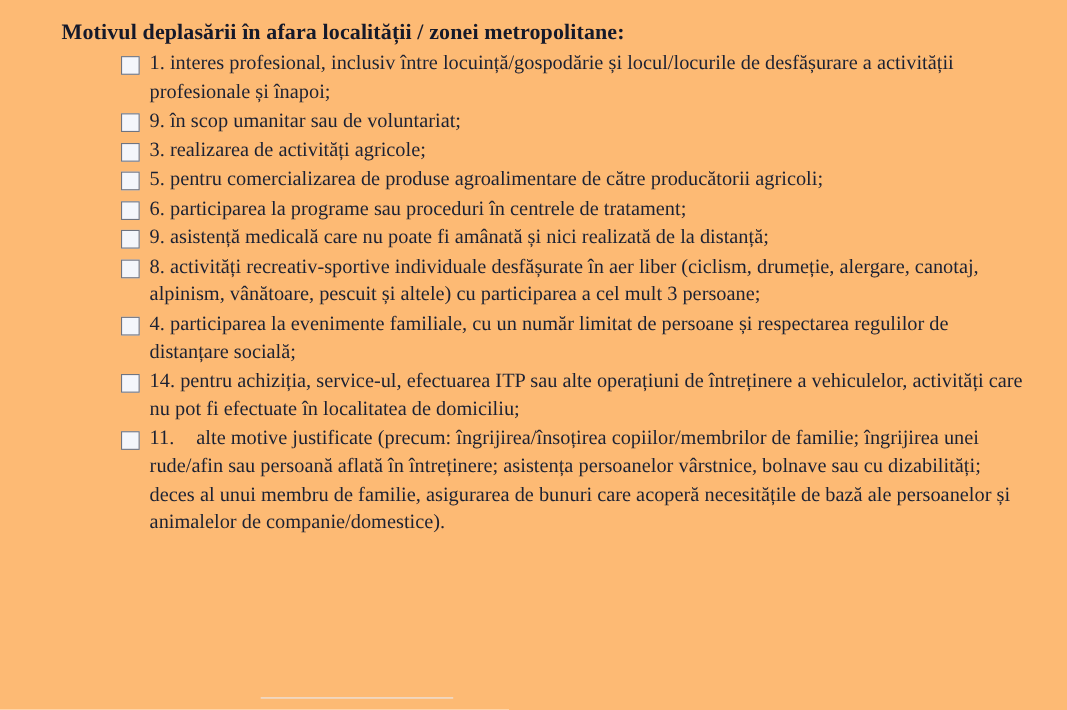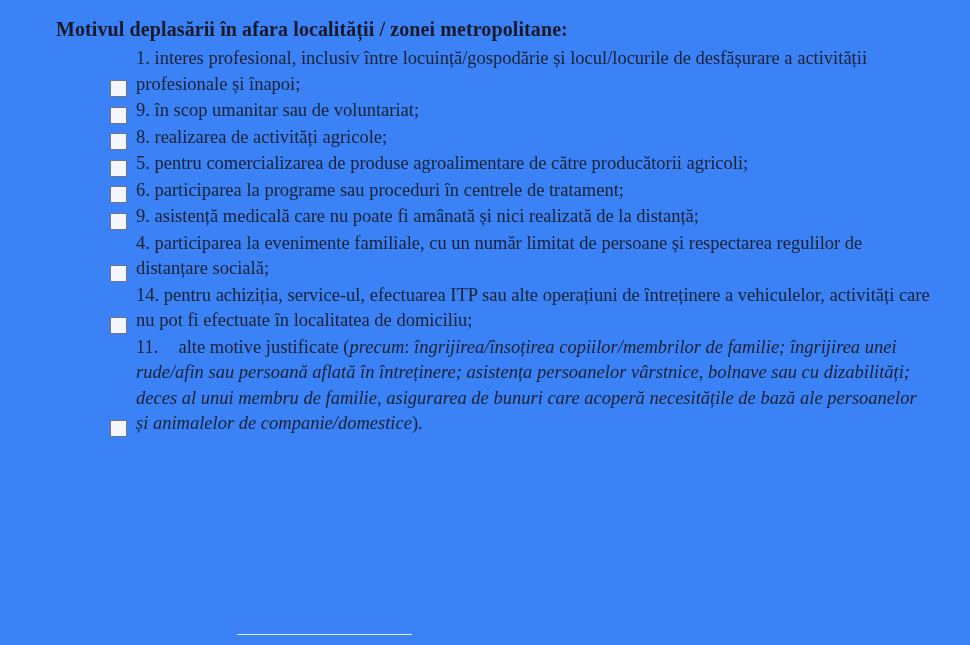--- a/index.html
+++ b/index.html
@@ -11,42 +11,42 @@
     width: 970px;
     height: 645px;
     overflow: hidden;
     font-family: "Liberation Serif", "DejaVu Serif", serif;
     color: #1a1f2e;
   }
   .page {
     position: relative;
     width: 970px;
     height: 645px;
-    background: #3b82f6;
+    background: #fdba74;
     box-sizing: border-box;
   }
   .doc-heading {
     position: absolute;
     left: 56px;
     top: 18px;
     font-size: 20px;
     font-weight: bold;
     letter-spacing: 0.1px;
     color: #15192a;
     white-space: nowrap;
   }
   .reasons-list {
     position: absolute;
     left: 110px;
     top: 46px;
     width: 820px;
   }
   .reason-item {
     display: flex;
-    align-items: flex-end;
+    align-items: flex-start;
     margin-bottom: 1px;
   }
   .checkbox {
     flex: 0 0 auto;
     width: 17px;
     height: 17px;
     border: 1.5px solid #6f7480;
     background: #f4f6fb;
     margin-top: 5px;
     margin-right: 9px;
@@ -57,21 +57,20 @@
     font-size: 18.5px;
     line-height: 25.5px;
     color: #1b2133;
     text-align: left;
   }
   .reason-text .num-gap {
     display: inline-block;
     width: 20px;
   }
   .italic {
-    font-style: italic;
   }
   .u-blue {
     text-decoration: none;
     background-image: linear-gradient(#3b32c8, #3b32c8);
     background-repeat: no-repeat;
     background-size: 100% 2.2px;
     background-position: 0 1.12em;
   }
   .bottom-rule {
     position: absolute;
@@ -96,39 +95,43 @@
       <div class="reason-text">1. interes profesional, inclusiv între locuință/gospodărie și locul/locurile de desfășurare a activității profesionale și înapoi;</div>
     </div>
 
     <div class="reason-item">
       <div class="checkbox"></div>
       <div class="reason-text">9. în scop umanitar sau de voluntariat;</div>
     </div>
 
     <div class="reason-item">
       <div class="checkbox"></div>
-      <div class="reason-text">8. realizarea de activități agricole;</div>
+      <div class="reason-text">3. realizarea de activități agricole;</div>
     </div>
 
     <div class="reason-item">
       <div class="checkbox"></div>
       <div class="reason-text">5. pentru comercializarea de produse agroalimentare de către producătorii agricoli;</div>
     </div>
 
 
     <div class="reason-item">
       <div class="checkbox"></div>
       <div class="reason-text">6. participarea la programe sau proceduri în centrele de tratament;</div>
     </div>
 
     <div class="reason-item">
       <div class="checkbox"></div>
       <div class="reason-text">9. asistență medicală care nu poate fi amânată și nici realizată de la distanță;</div>
     </div>
 
+    <div class="reason-item">
+      <div class="checkbox"></div>
+      <div class="reason-text">8. activități recreativ-sportive individuale desfășurate în aer liber (ciclism, drumeție, alergare, canotaj, alpinism, vânătoare, pescuit și altele) cu participarea a cel mult 3 persoane;</div>
+    </div>
 
     <div class="reason-item">
       <div class="checkbox"></div>
       <div class="reason-text">4. participarea la evenimente familiale, cu un număr limitat de persoane și respectarea regulilor de distanțare socială;</div>
     </div>
 
     <div class="reason-item">
       <div class="checkbox"></div>
       <div class="reason-text">14.    pentru achiziția, service-ul, efectuarea ITP sau alte operațiuni de întreținere a vehiculelor, activități care nu pot fi efectuate în localitatea de domiciliu;</div>
     </div>

